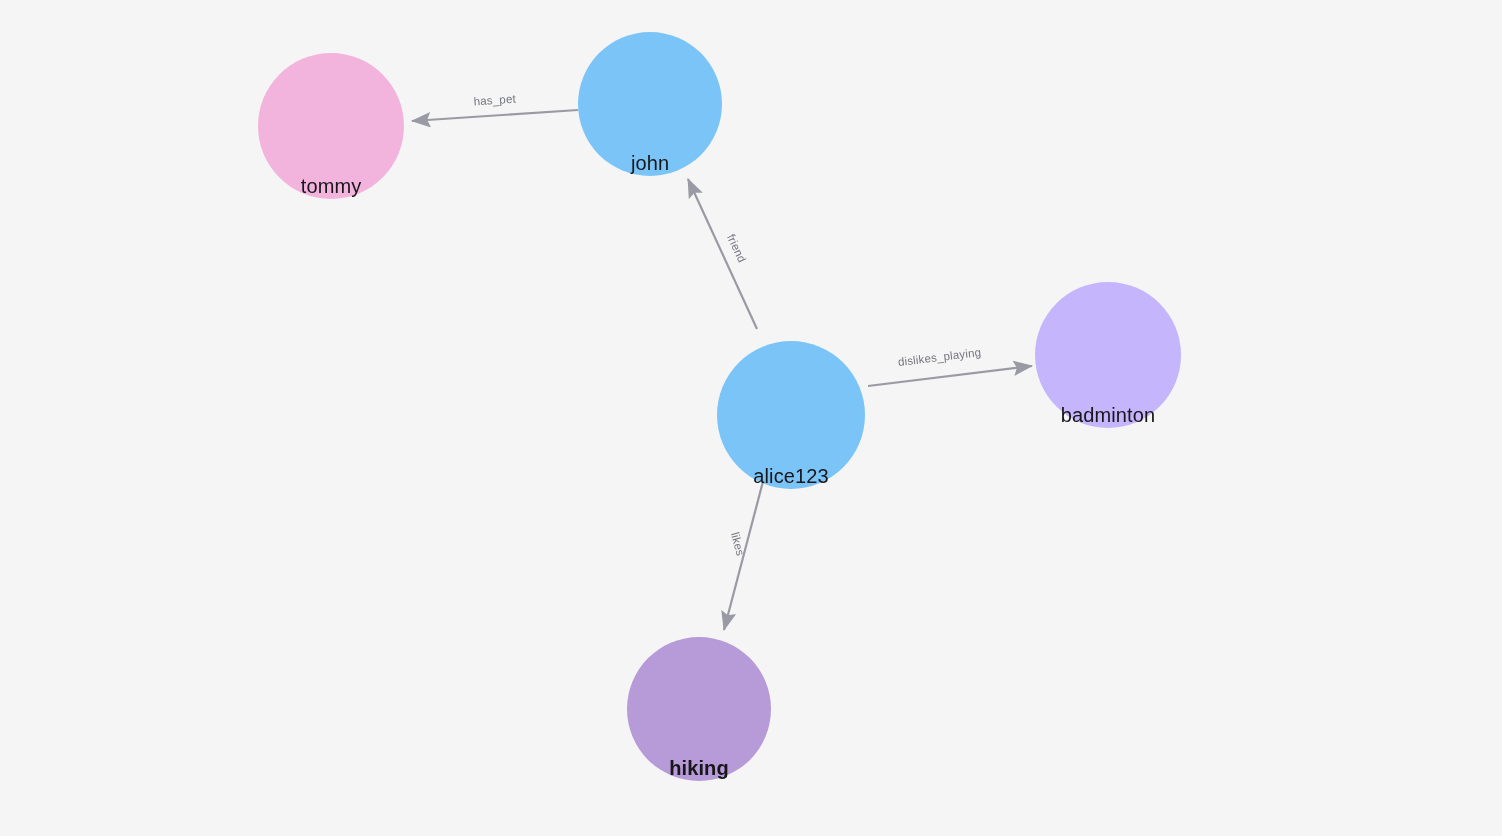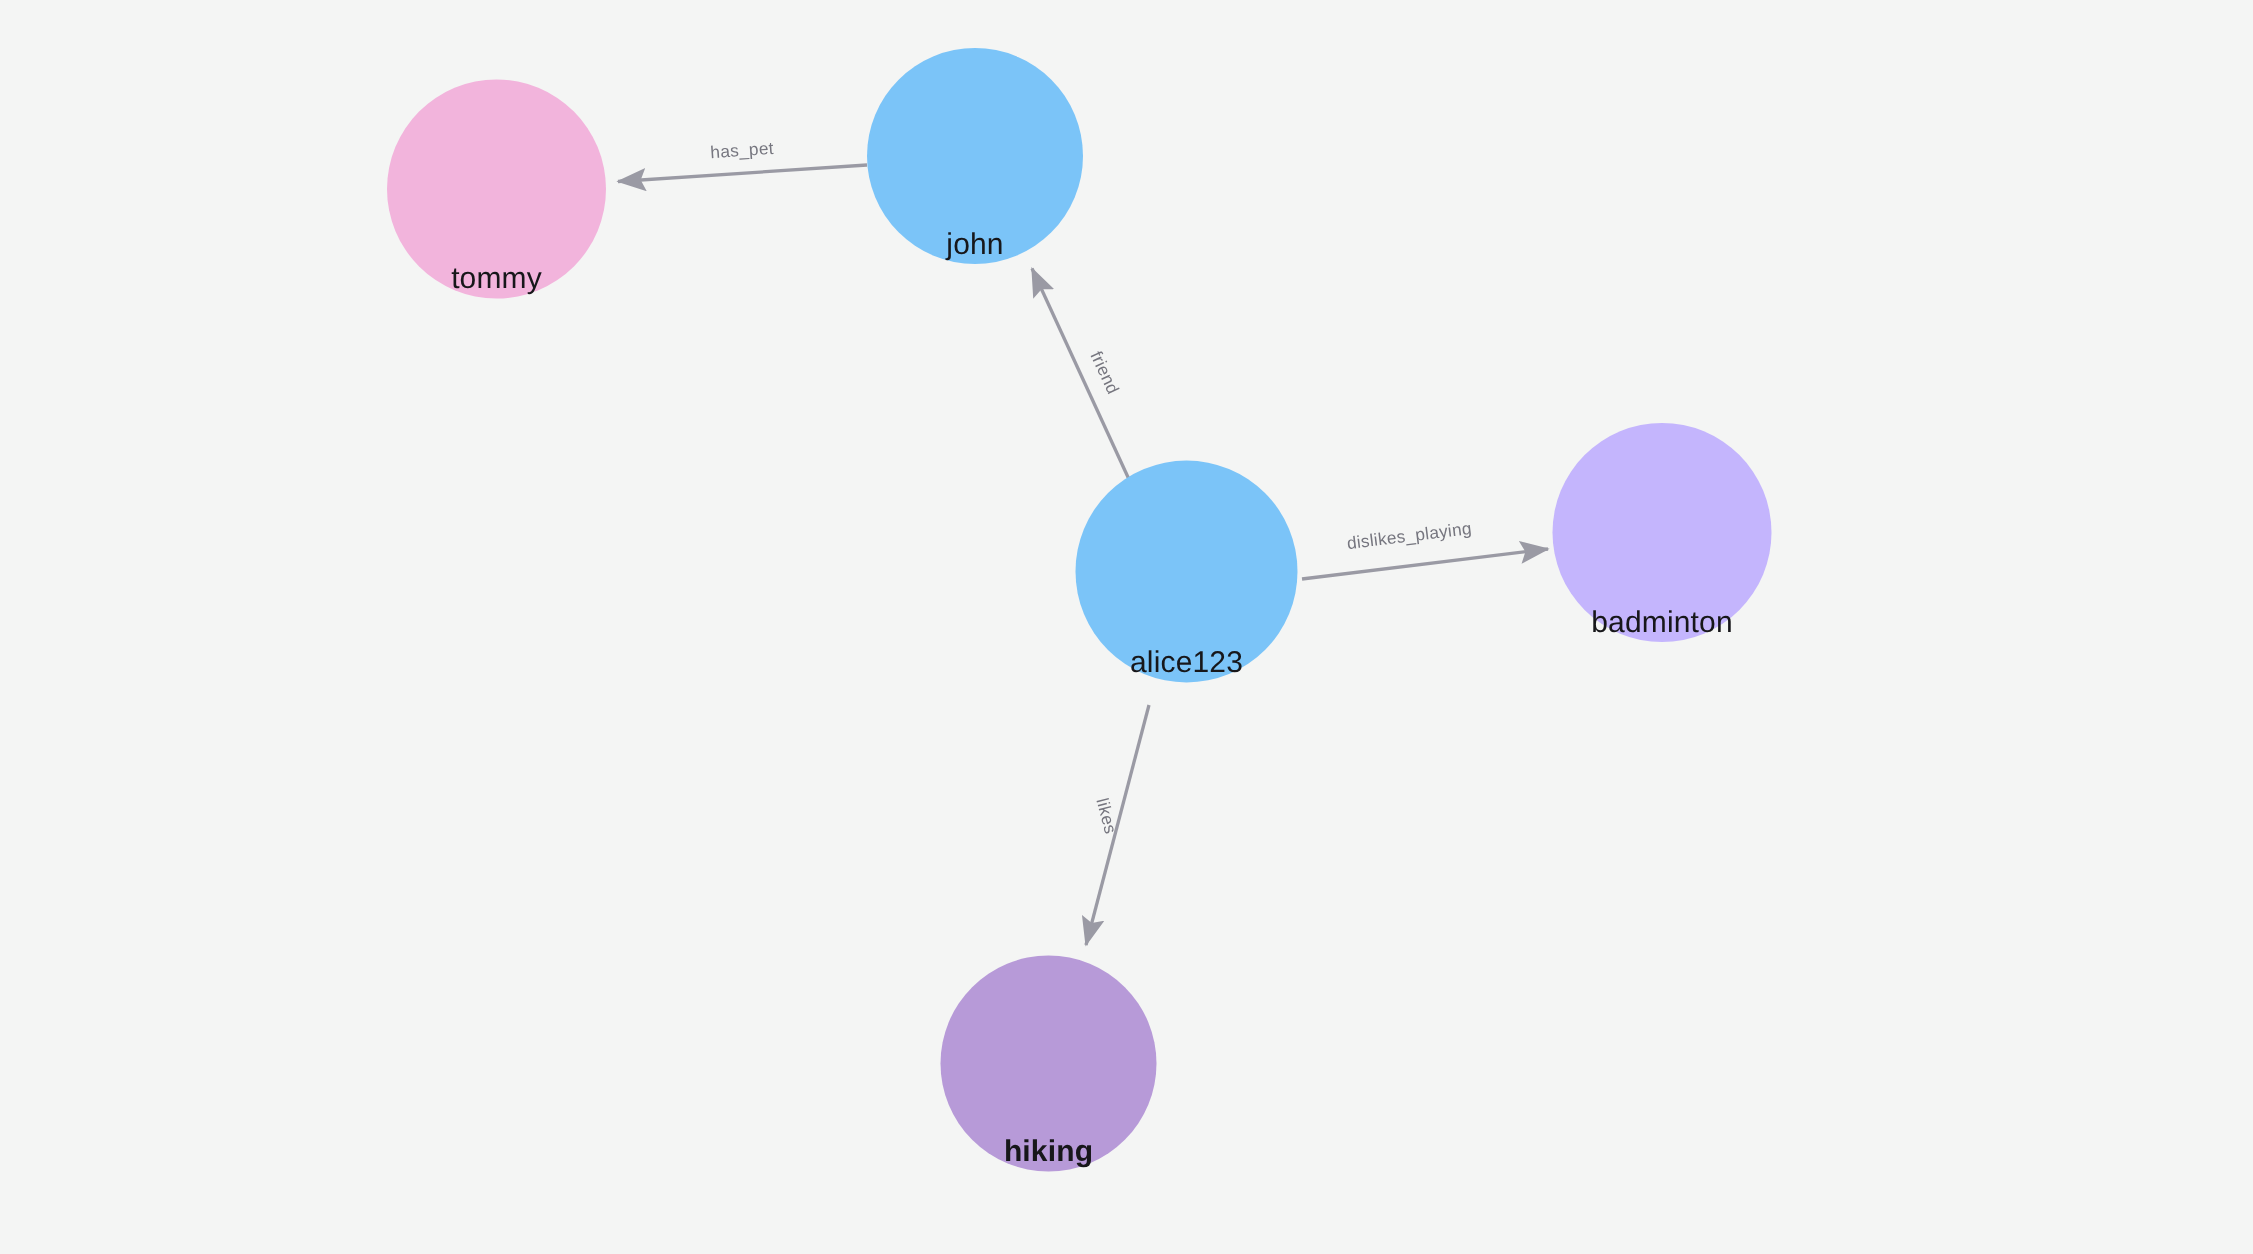--- a/index.html
+++ b/index.html
@@ -86,21 +86,21 @@
       </g>
   </svg>
 
   <div id="nodes-group">
       <div class="graph-node" style="left: 258px; top: 53px; width: 146px; height: 146px; background: rgb(242, 180, 220);">
         <span class="node-label" style="color: rgb(23, 23, 26);">tommy</span>
       </div>
       <div class="graph-node" style="left: 578px; top: 32px; width: 144px; height: 144px; background: rgb(123, 196, 248);">
         <span class="node-label" style="color: rgb(23, 23, 26);">john</span>
       </div>
-      <div class="graph-node" style="left: 717px; top: 307px; width: 148px; height: 148px; background: rgb(123, 196, 248);">
+      <div class="graph-node" style="left: 717px; top: 341px; width: 148px; height: 148px; background: rgb(123, 196, 248);">
         <span class="node-label" style="color: rgb(23, 23, 26);">alice123</span>
       </div>
       <div class="graph-node" style="left: 1035px; top: 282px; width: 146px; height: 146px; background: #c4b5fd;">
         <span class="node-label" style="color: rgb(23, 23, 26);">badminton</span>
       </div>
       <div class="graph-node" style="left: 627px; top: 637px; width: 144px; height: 144px; background: rgb(183, 154, 216);">
         <span class="node-label" style="color: rgb(23, 23, 26); font-weight: bold;">hiking</span>
       </div>
     </div>
 

